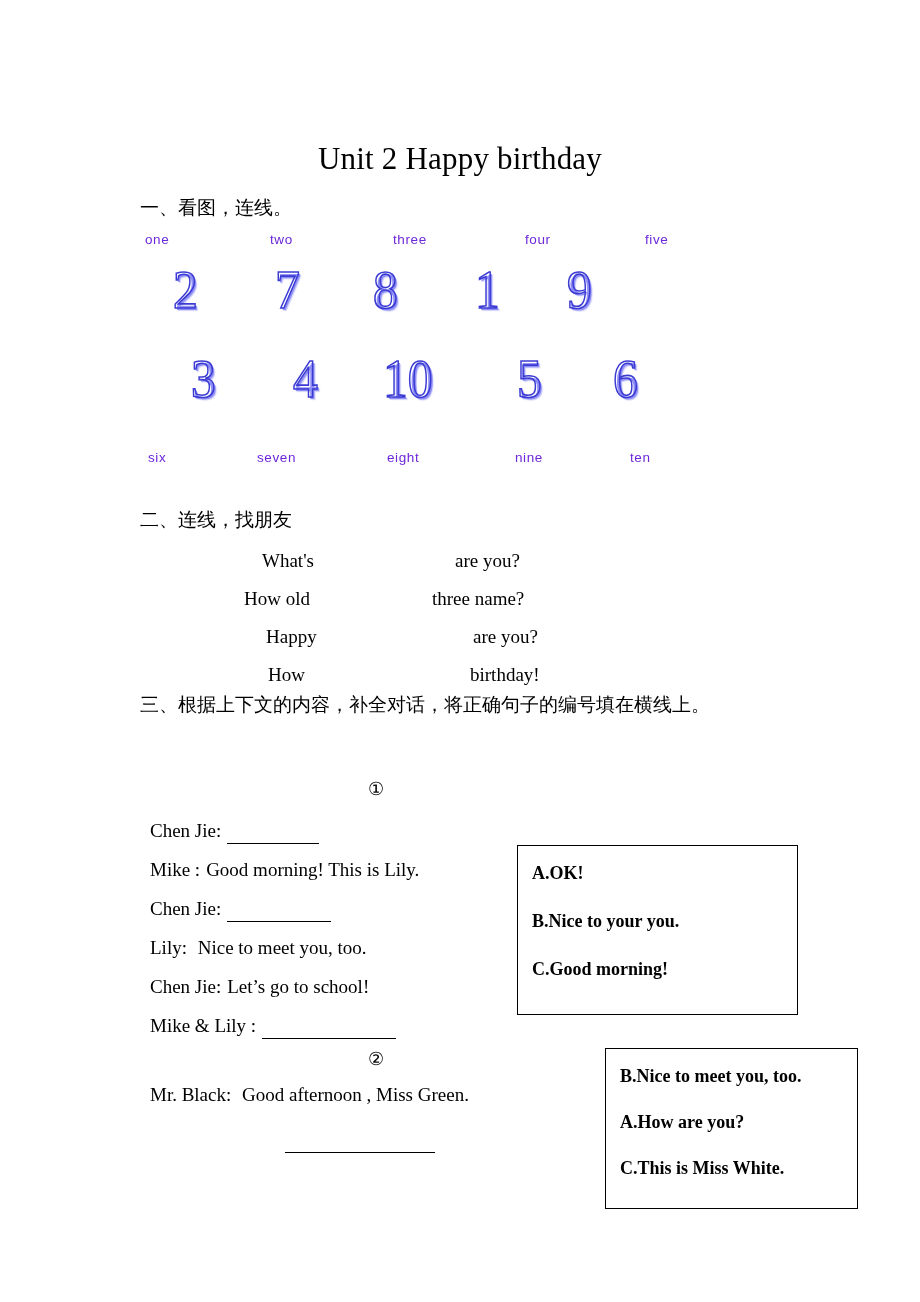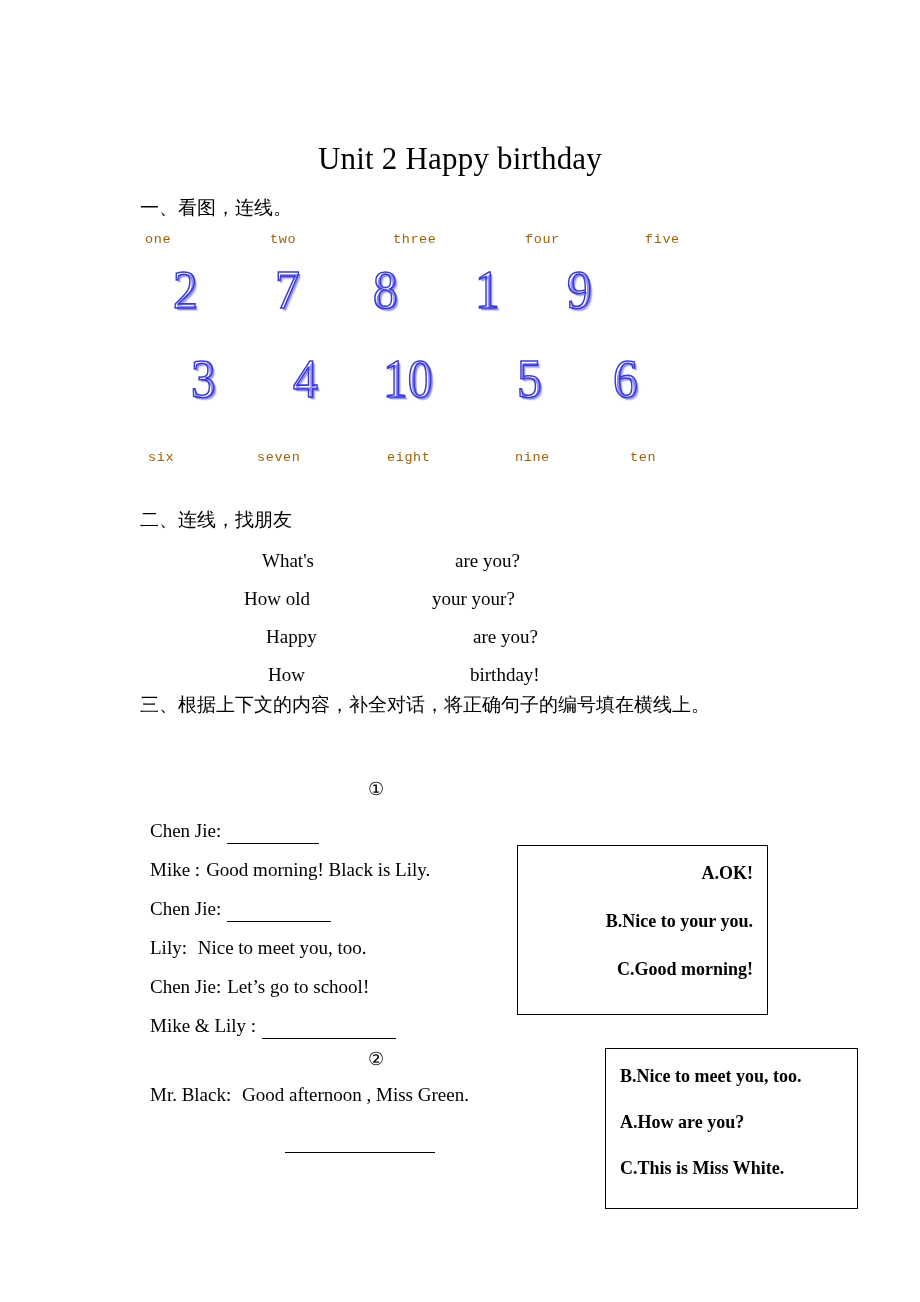--- a/index.html
+++ b/index.html
@@ -50,24 +50,24 @@
   
   .number-figure {
     position: absolute;
     left: 135px;
     top: 228px;
     width: 580px;
     height: 250px;
   }
   .num-word {
     position: absolute;
-    font-family: Liberation Mono, monospace;
+    font-family: Liberation Sans, sans-serif;
     font-size: 13.5px;
     line-height: 16px;
-    color: #a16207;
+    color: #6d28d9;
     white-space: nowrap;
     letter-spacing: 0.6px;
   }
   .num-digit {
     position: absolute;
     font-family: "Liberation Serif", "DejaVu Serif", serif;
     font-size: 54px;
     line-height: 58px;
     font-weight: 400;
     white-space: nowrap;
@@ -149,23 +149,22 @@
   .option-box {
     position: absolute;
     border: 1.6px solid #000;
     background: #fff;
     box-sizing: border-box;
     padding: 16px 14px 10px 14px;
   }
   #option-box-1 {
     left: 517px;
     top: 845px;
-    width: 251px;
+    width: 281px;
     height: 170px;
-    text-align: right;
   }
   #option-box-2 {
     left: 605px;
     top: 1048px;
     width: 253px;
     height: 161px;
   }
   .option-item {
     font-size: 18px;
     line-height: 22px;
@@ -213,42 +212,42 @@
 
   <div class="section-heading" id="sec2-heading">二、连线，找朋友</div>
 
   <div class="match-block">
     <div class="match-row">
       <span class="match-left" style="left:122px;">What's</span>
       <span class="match-right" style="left:315px;">are you?</span>
     </div>
     <div class="match-row">
       <span class="match-left" style="left:104px;">How old</span>
-      <span class="match-right" style="left:292px;">your your?</span>
+      <span class="match-right" style="left:292px;">three name?</span>
     </div>
     <div class="match-row">
       <span class="match-left" style="left:126px;">Happy</span>
       <span class="match-right" style="left:333px;">are you?</span>
     </div>
     <div class="match-row">
       <span class="match-left" style="left:128px;">How</span>
       <span class="match-right" style="left:330px;">birthday!</span>
     </div>
   </div>
 
   <div class="section-heading" id="sec3-heading">三、根据上下文的内容，补全对话，将正确句子的编号填在横线上。</div>
 
   <div class="circled-number" id="circled-1">①</div>
 
   <div class="dialogue" id="dialogue-1">
     <div class="dlg-line">
       <span class="dlg-speaker">Chen Jie:</span><span class="blank-line bl-w1"></span>
     </div>
     <div class="dlg-line">
-      <span class="dlg-speaker">Mike    :</span><span class="dlg-text">Good morning! Black is Lily.</span>
+      <span class="dlg-speaker">Mike    :</span><span class="dlg-text">Good morning! This is Lily.</span>
     </div>
     <div class="dlg-line">
       <span class="dlg-speaker">Chen Jie:</span><span class="blank-line bl-w2"></span>
     </div>
     <div class="dlg-line">
       <span class="dlg-speaker">Lily:</span><span class="dlg-text">    Nice to meet you, too.</span>
     </div>
     <div class="dlg-line">
       <span class="dlg-speaker">Chen Jie:</span><span class="dlg-text">Let’s go to school!</span>
     </div>

